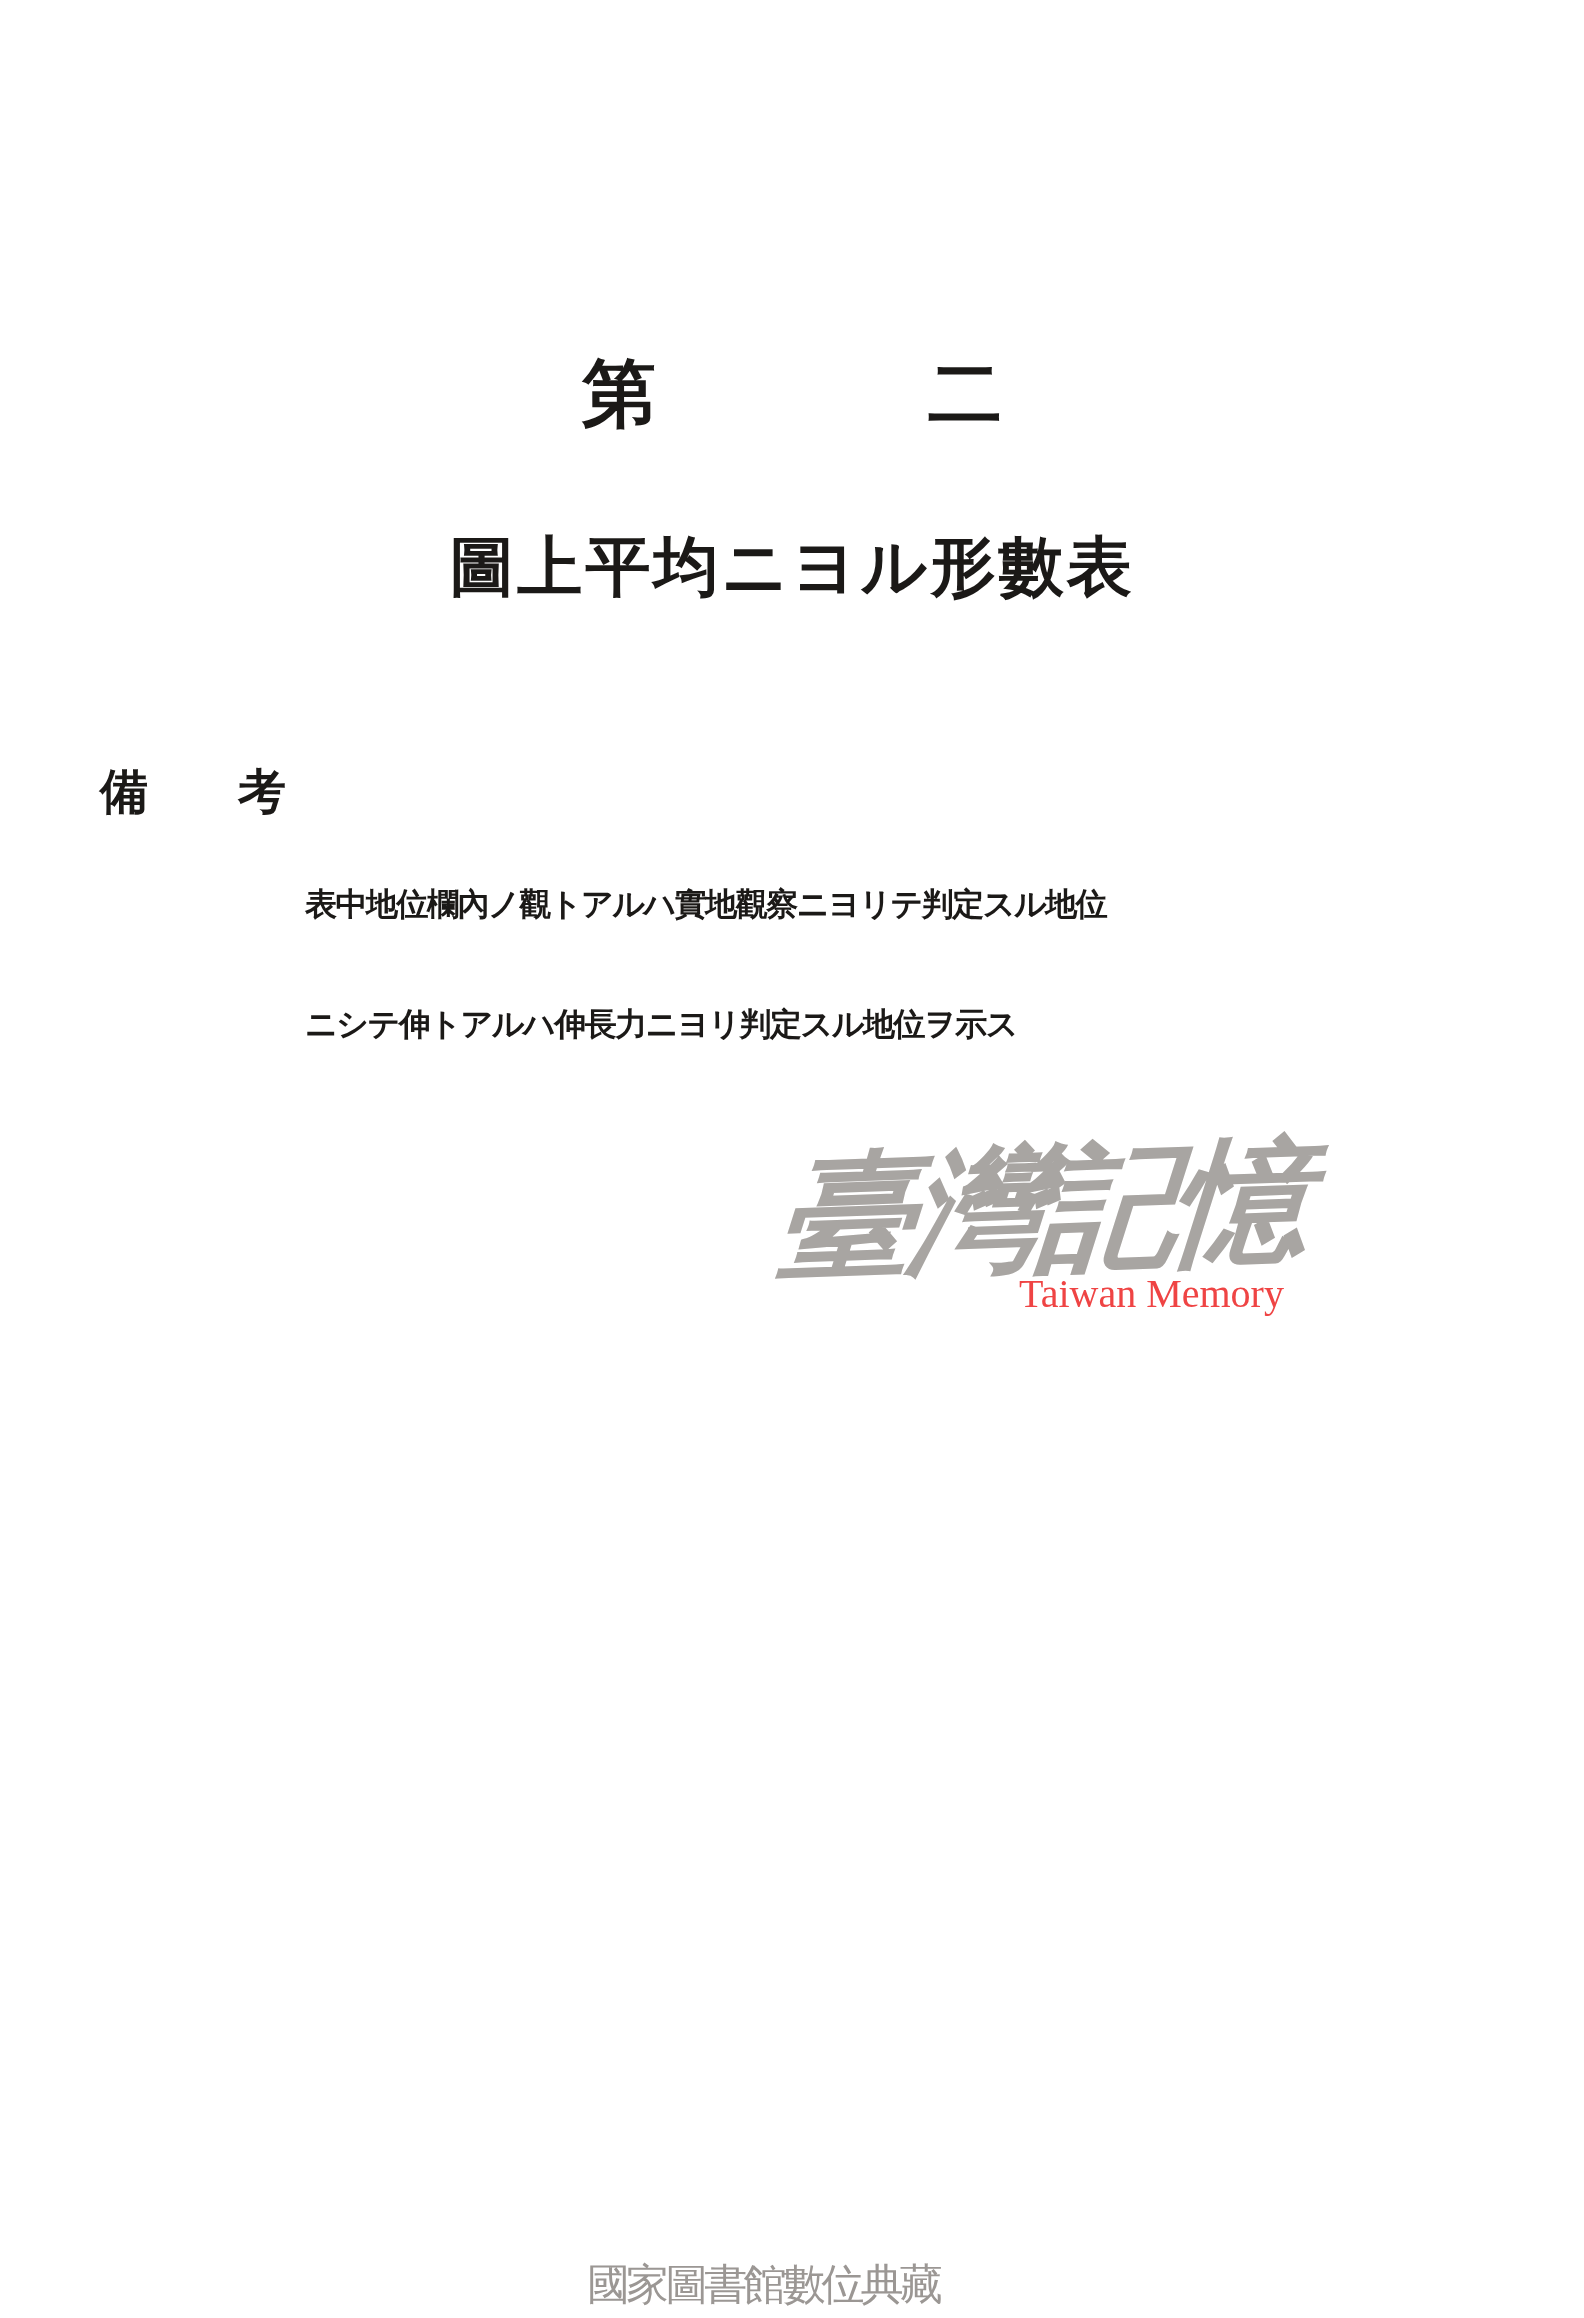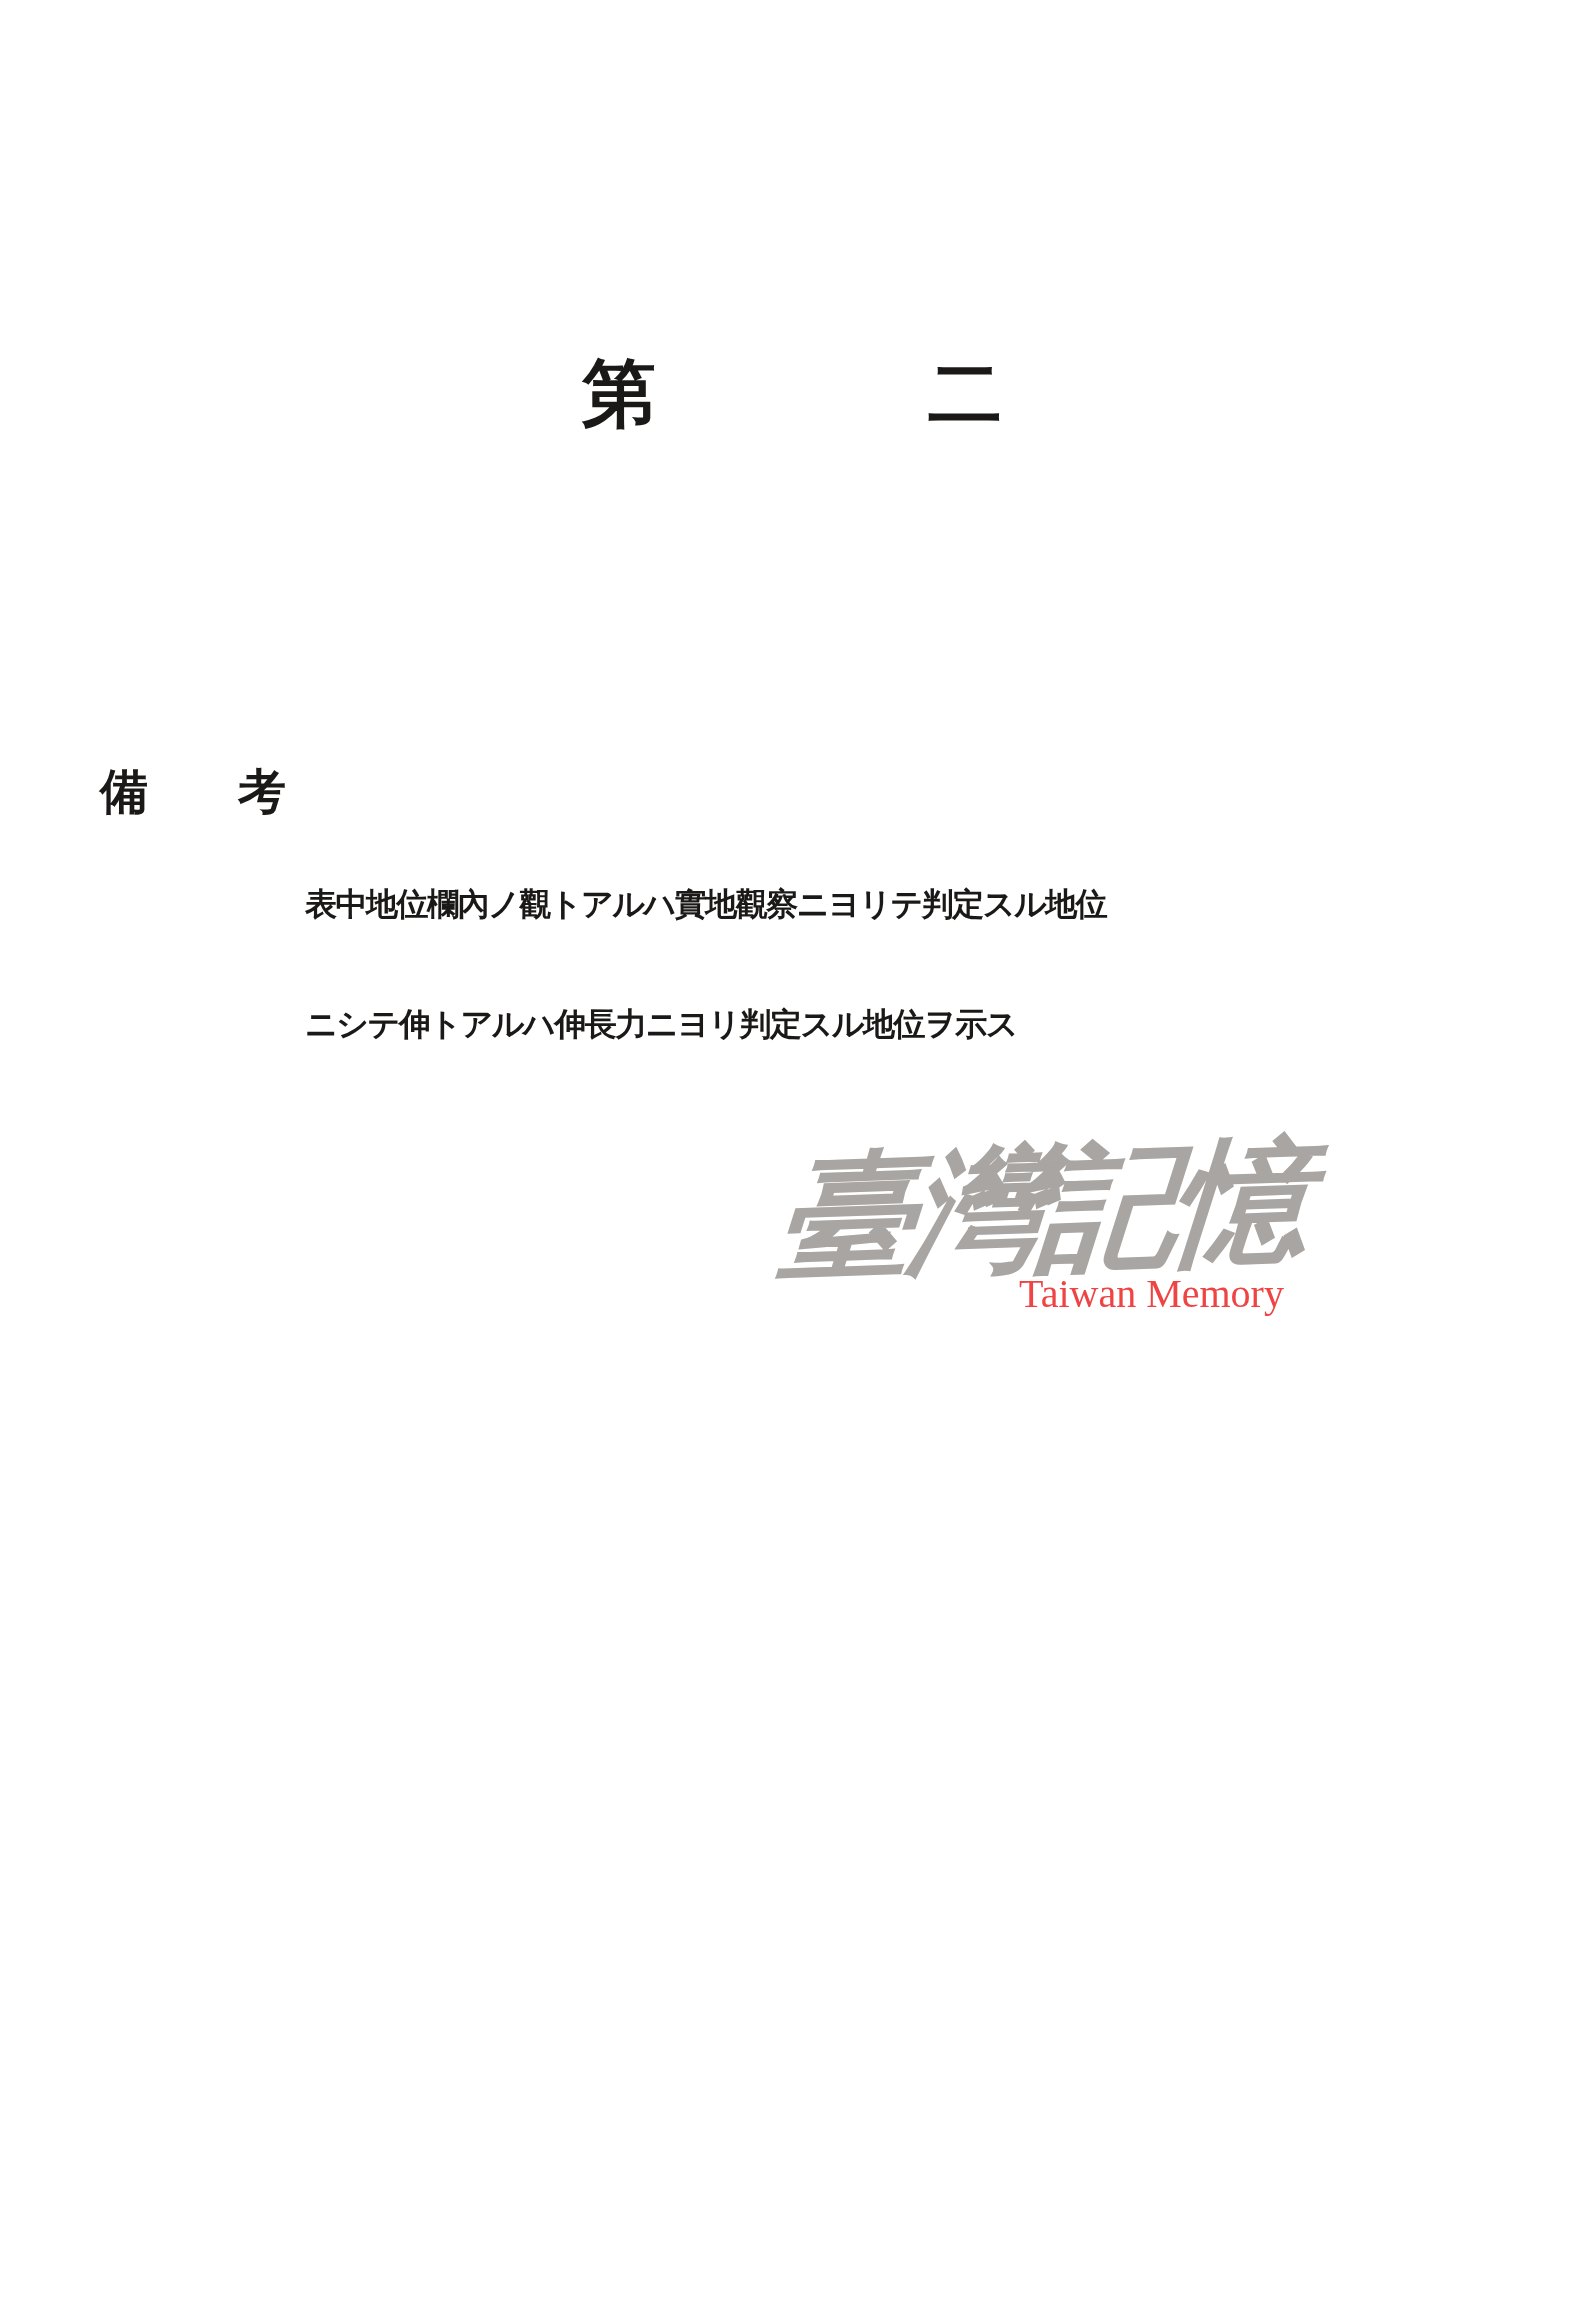--- a/index.html
+++ b/index.html
@@ -129,30 +129,36 @@
 </head>
 <body>
 
 <div class="page">
 
   <div class="chapter-row">
     <span class="chapter-char">第</span>
     <span class="chapter-char">二</span>
   </div>
 
+  <div class="subtitle-row">
+    <span class="subtitle-text">圖上平均ニヨル形數表</span>
+  </div>
 
   <div class="remarks-row">
     <span class="remarks-char">備</span>
     <span class="remarks-char">考</span>
   </div>
 
   <div class="note-line note-line-1">表中地位欄內ノ觀トアルハ實地觀察ニヨリテ判定スル地位</div>
 
   <div class="note-line note-line-2">ニシテ伸トアルハ伸長力ニヨリ判定スル地位ヲ示ス</div>
 
   <div class="watermark">
     <span class="watermark-cjk">臺灣記憶</span>
     <span class="watermark-latin">Taiwan Memory</span>
   </div>
 
+  <div class="footer-row">
+    <span class="footer-text">國家圖書館數位典藏</span>
+  </div>
 
 </div>
 
 
 </body></html>

